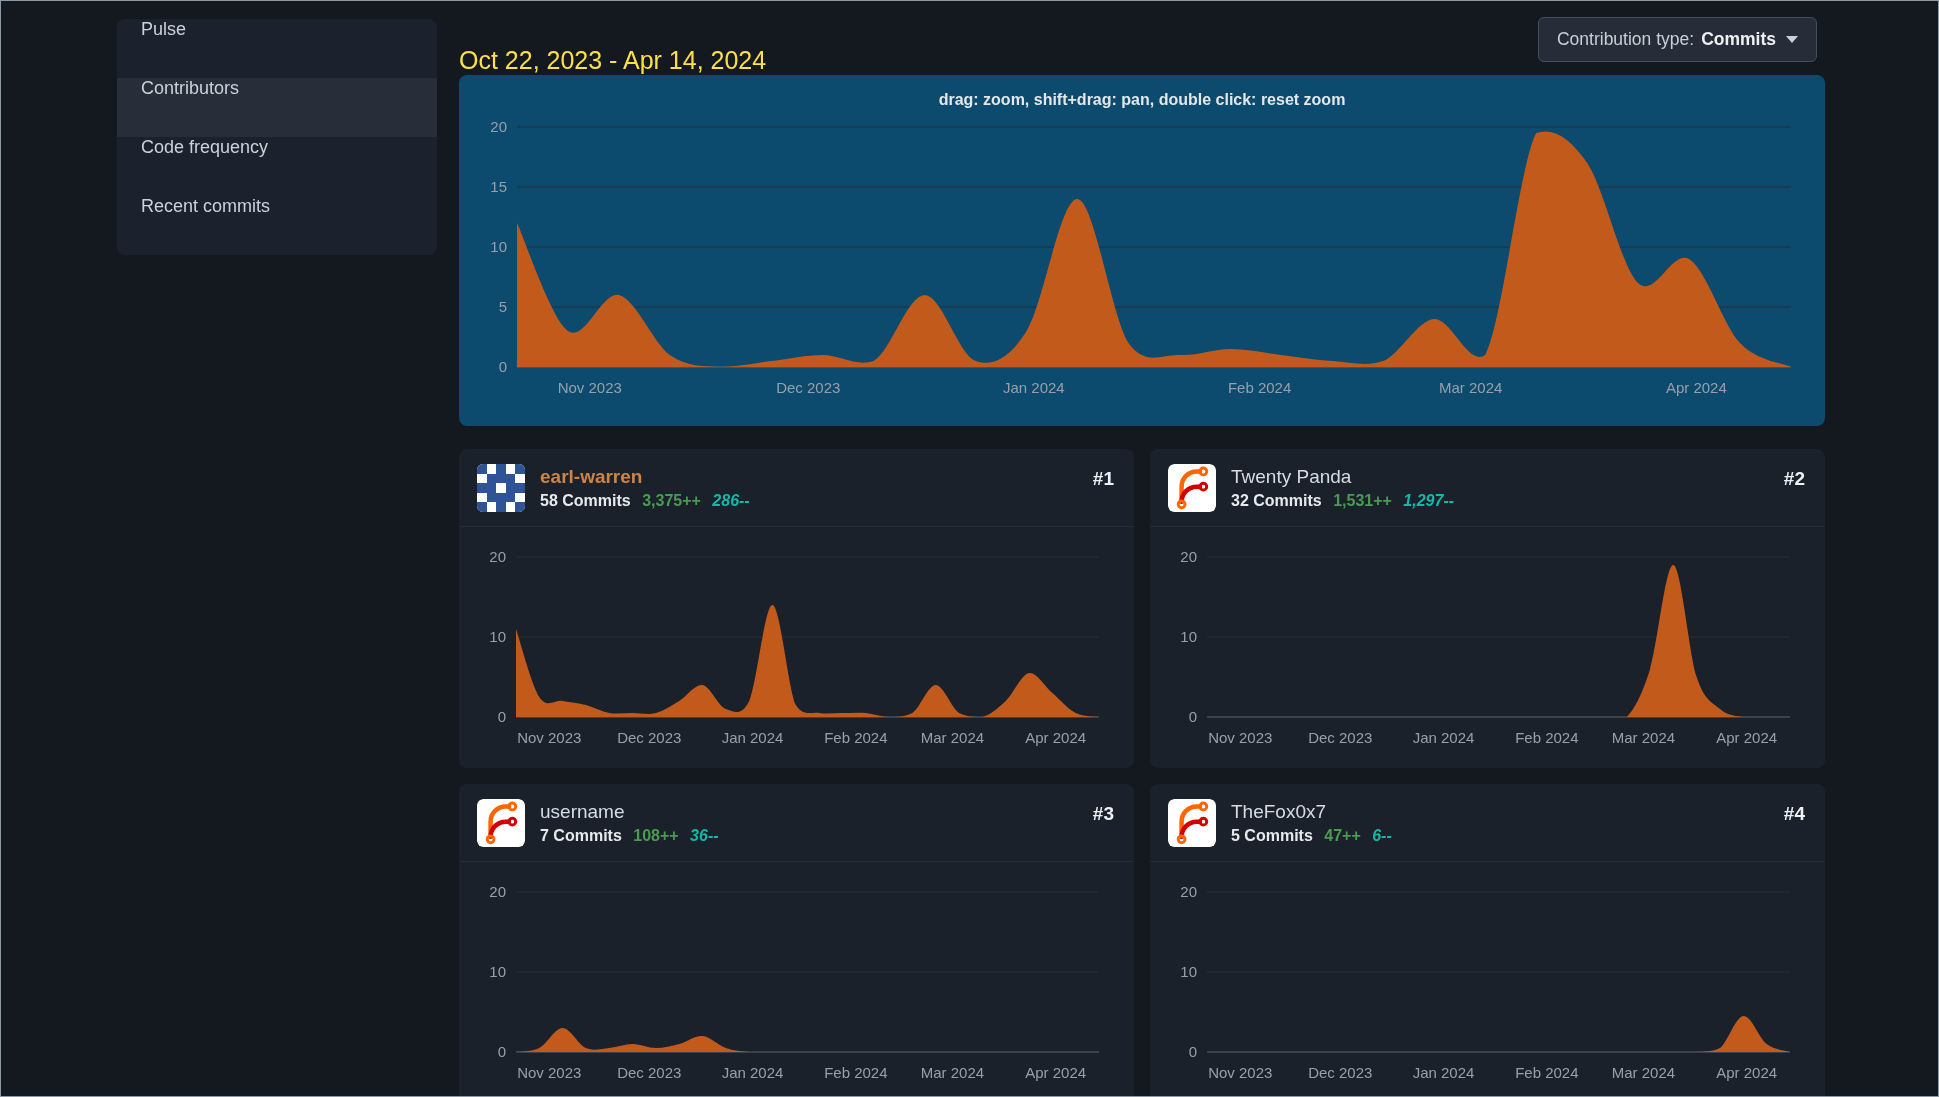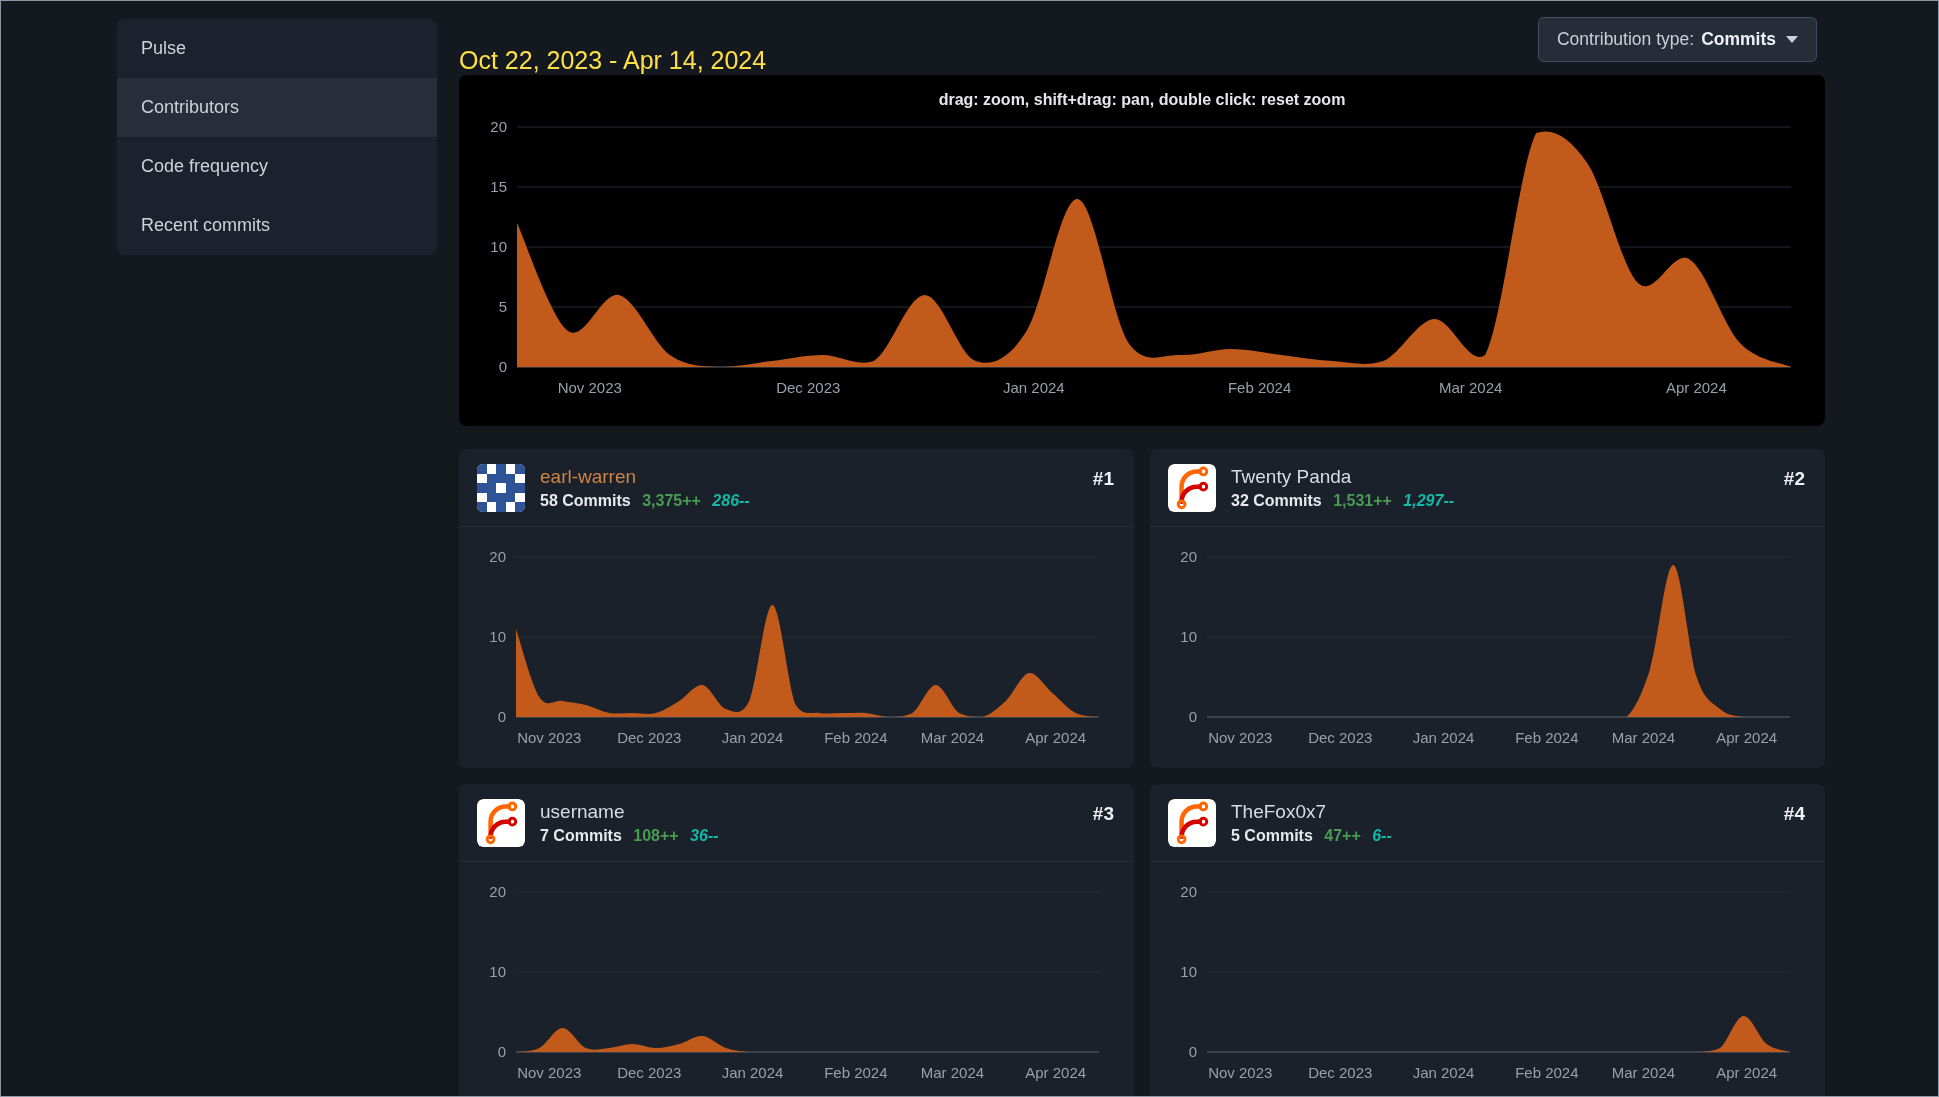--- a/index.html
+++ b/index.html
@@ -13,21 +13,21 @@
     overflow:hidden;
     border:1px solid #8b98a6;
   }
 
   
   .sidebar {
     position:absolute; left:116px; top:18px; width:320px;
     background:#1c222d; border-radius:8px; overflow:hidden;
   }
   .sidebar-item {
-    height:59px; display:flex; align-items:center;
+    height:59px; display:flex; 
     padding:0 24px; font-size:18px; color:#ccd2d9; cursor:pointer;
   }
   .sidebar-item.active { background:#272e3a; }
 
   
   .page-title {
     position:absolute; left:458px; top:28px;
     font-size:25px; color:#fde047; font-weight:400;
   }
   .contrib-dropdown {
@@ -39,21 +39,21 @@
   .contrib-dropdown .dd-value { color:#eef1f4; font-weight:700; }
   .caret {
     width:0; height:0; margin-left:3px;
     border-left:6px solid transparent; border-right:6px solid transparent;
     border-top:7px solid #c9cfd7;
   }
 
   
   .main-panel {
     position:absolute; left:458px; top:74px; width:1366px; height:351px;
-    background:#000000; border-radius:8px;
+    background:#0c4a6e; border-radius:8px;
   }
   .chart-hint {
     padding-top:16px; text-align:center;
     font-size:16px; font-weight:700; color:#e4e7ea;
   }
   .main-chart { margin:2px 12px 0 12px; }
 
   
   .cards {
     position:absolute; left:458px; top:448px; width:1366px;
@@ -61,21 +61,21 @@
   }
   .card { height:319px; background:#1b212b; border-radius:8px; overflow:hidden; }
   .card-header {
     display:flex; align-items:center; gap:15px;
     padding:15px 20px 14px 18px;
     border-bottom:1px solid rgba(255,255,255,0.05);
   }
   .avatar { width:48px; height:48px; border-radius:6px; flex:0 0 auto; display:block; }
   .card-names { flex:1; line-height:1.25; }
   .card-name { font-size:19px; color:#d7dce2; }
-  .card-name.orange { color:#ce8445; }
+  .card-name.orange { color:#ce8445;font-weight:bold; }
   .card-stats { font-size:16px; font-weight:700; color:#e7eaed; margin-top:3px; }
   .additions { color:#4a9b52; margin-left:7px; }
   .deletions { color:#14b8a6; margin-left:7px;font-style:italic; }
   .card-rank { font-size:19px; font-weight:700; color:#eef1f4; align-self:flex-start; margin-top:4px; }
   .card-chart { margin:10px 16px 0 17px; }
 
   
   svg { display:block; }
   svg text.tick { fill:#97a0aa; font-size:15px; font-family:"Liberation Sans", sans-serif; }
 </style>

